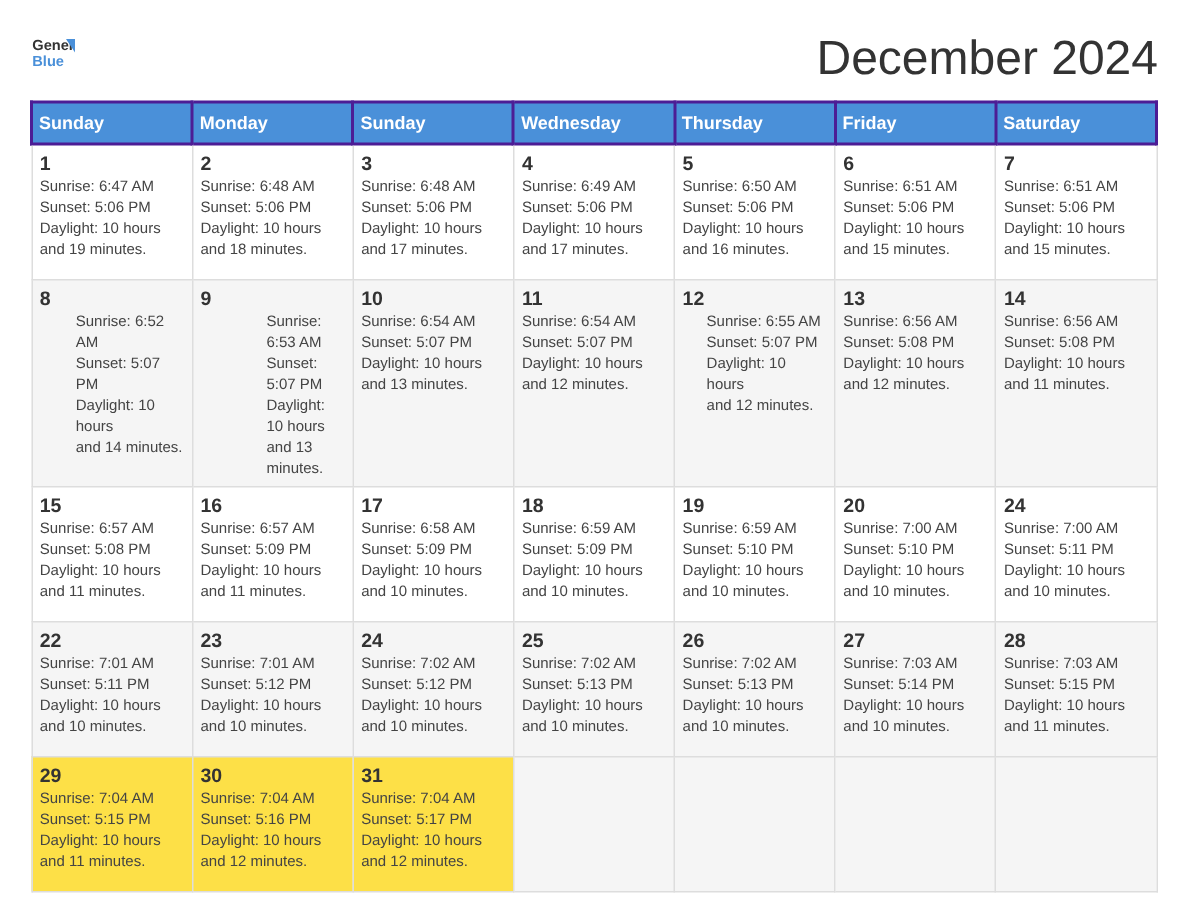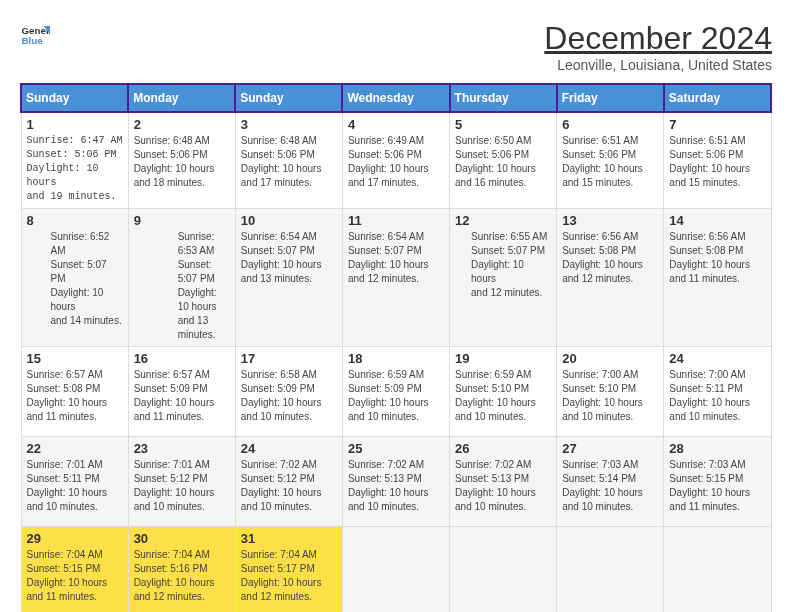--- a/index.html
+++ b/index.html
@@ -25,21 +25,20 @@
       width: 30px;
       height: 30px;
     }
     .title-section {
       text-align: right;
     }
     .month-title {
       font-size: 32px;
       font-weight: normal;
       color: #333;
-      text-decoration: underline;
     }
     .location {
       font-size: 14px;
       color: #555;
     }
     .calendar {
       width: 100%;
       border-collapse: collapse;
       font-size: 10.5px;
     }
@@ -88,41 +87,40 @@
 <div class="header">
   <div class="logo">
     <svg class="logo-icon" viewBox="0 0 40 40">
       <text x="2" y="18" font-size="13" font-weight="bold" fill="#333">General</text>
       <text x="2" y="32" font-size="13" font-weight="bold" fill="#4a90d9">Blue</text>
       <polygon points="32,8 40,8 40,20" fill="#4a90d9"></polygon>
     </svg>
   </div>
   <div class="title-section">
     <div class="month-title">December 2024</div>
-    <div class="location">Leonville, Louisiana, United States</div>
   </div>
 </div>
 
 <table class="calendar">
   <thead>
     <tr>
     <th>Sunday</th>
         <th>Monday</th>
         <th>Sunday</th>
         <th>Wednesday</th>
         <th>Thursday</th>
         <th>Friday</th>
         <th>Saturday</th>
       </tr>
   </thead>
   <tbody id="calendar-body">
   <tr>
         <td>
           <span class="day-num">1</span>
-          <div class="day-info" style="white-space: pre-line; font-family: Liberation Mono, monospace;">Sunrise: 6:47 AM
+          <div class="day-info" style="white-space: pre-line;">Sunrise: 6:47 AM
 Sunset: 5:06 PM
 Daylight: 10 hours
 and 19 minutes.</div>
         </td>
         <td>
           <span class="day-num">2</span>
           <div class="day-info" style="white-space: pre-line;">Sunrise: 6:48 AM
 Sunset: 5:06 PM
 Daylight: 10 hours
 and 18 minutes.</div>

